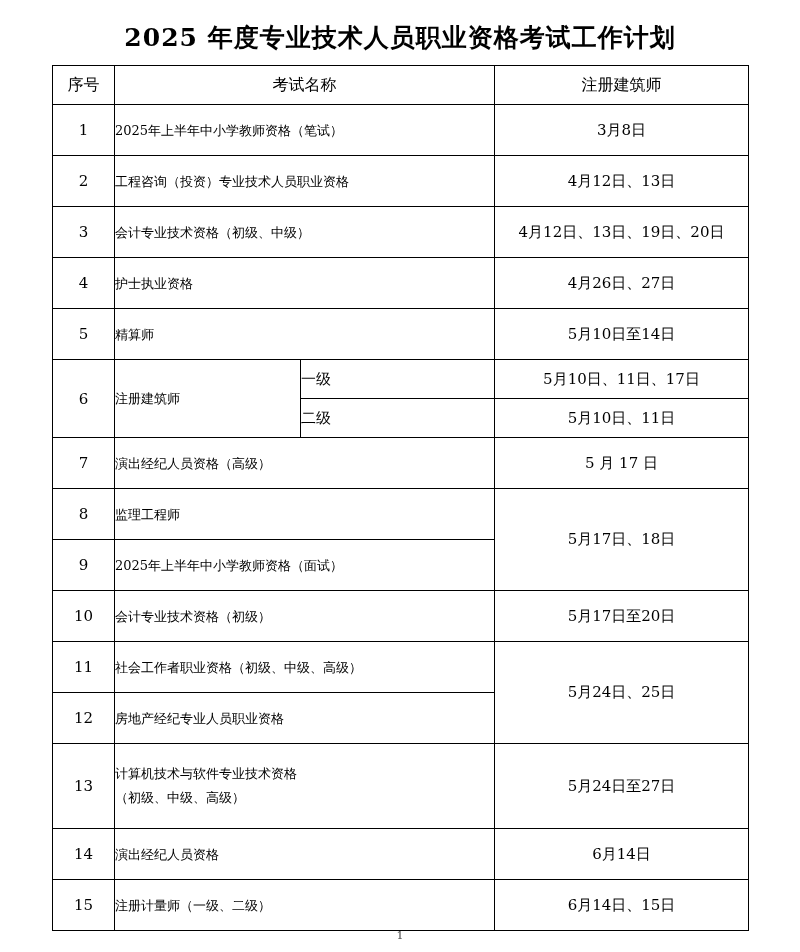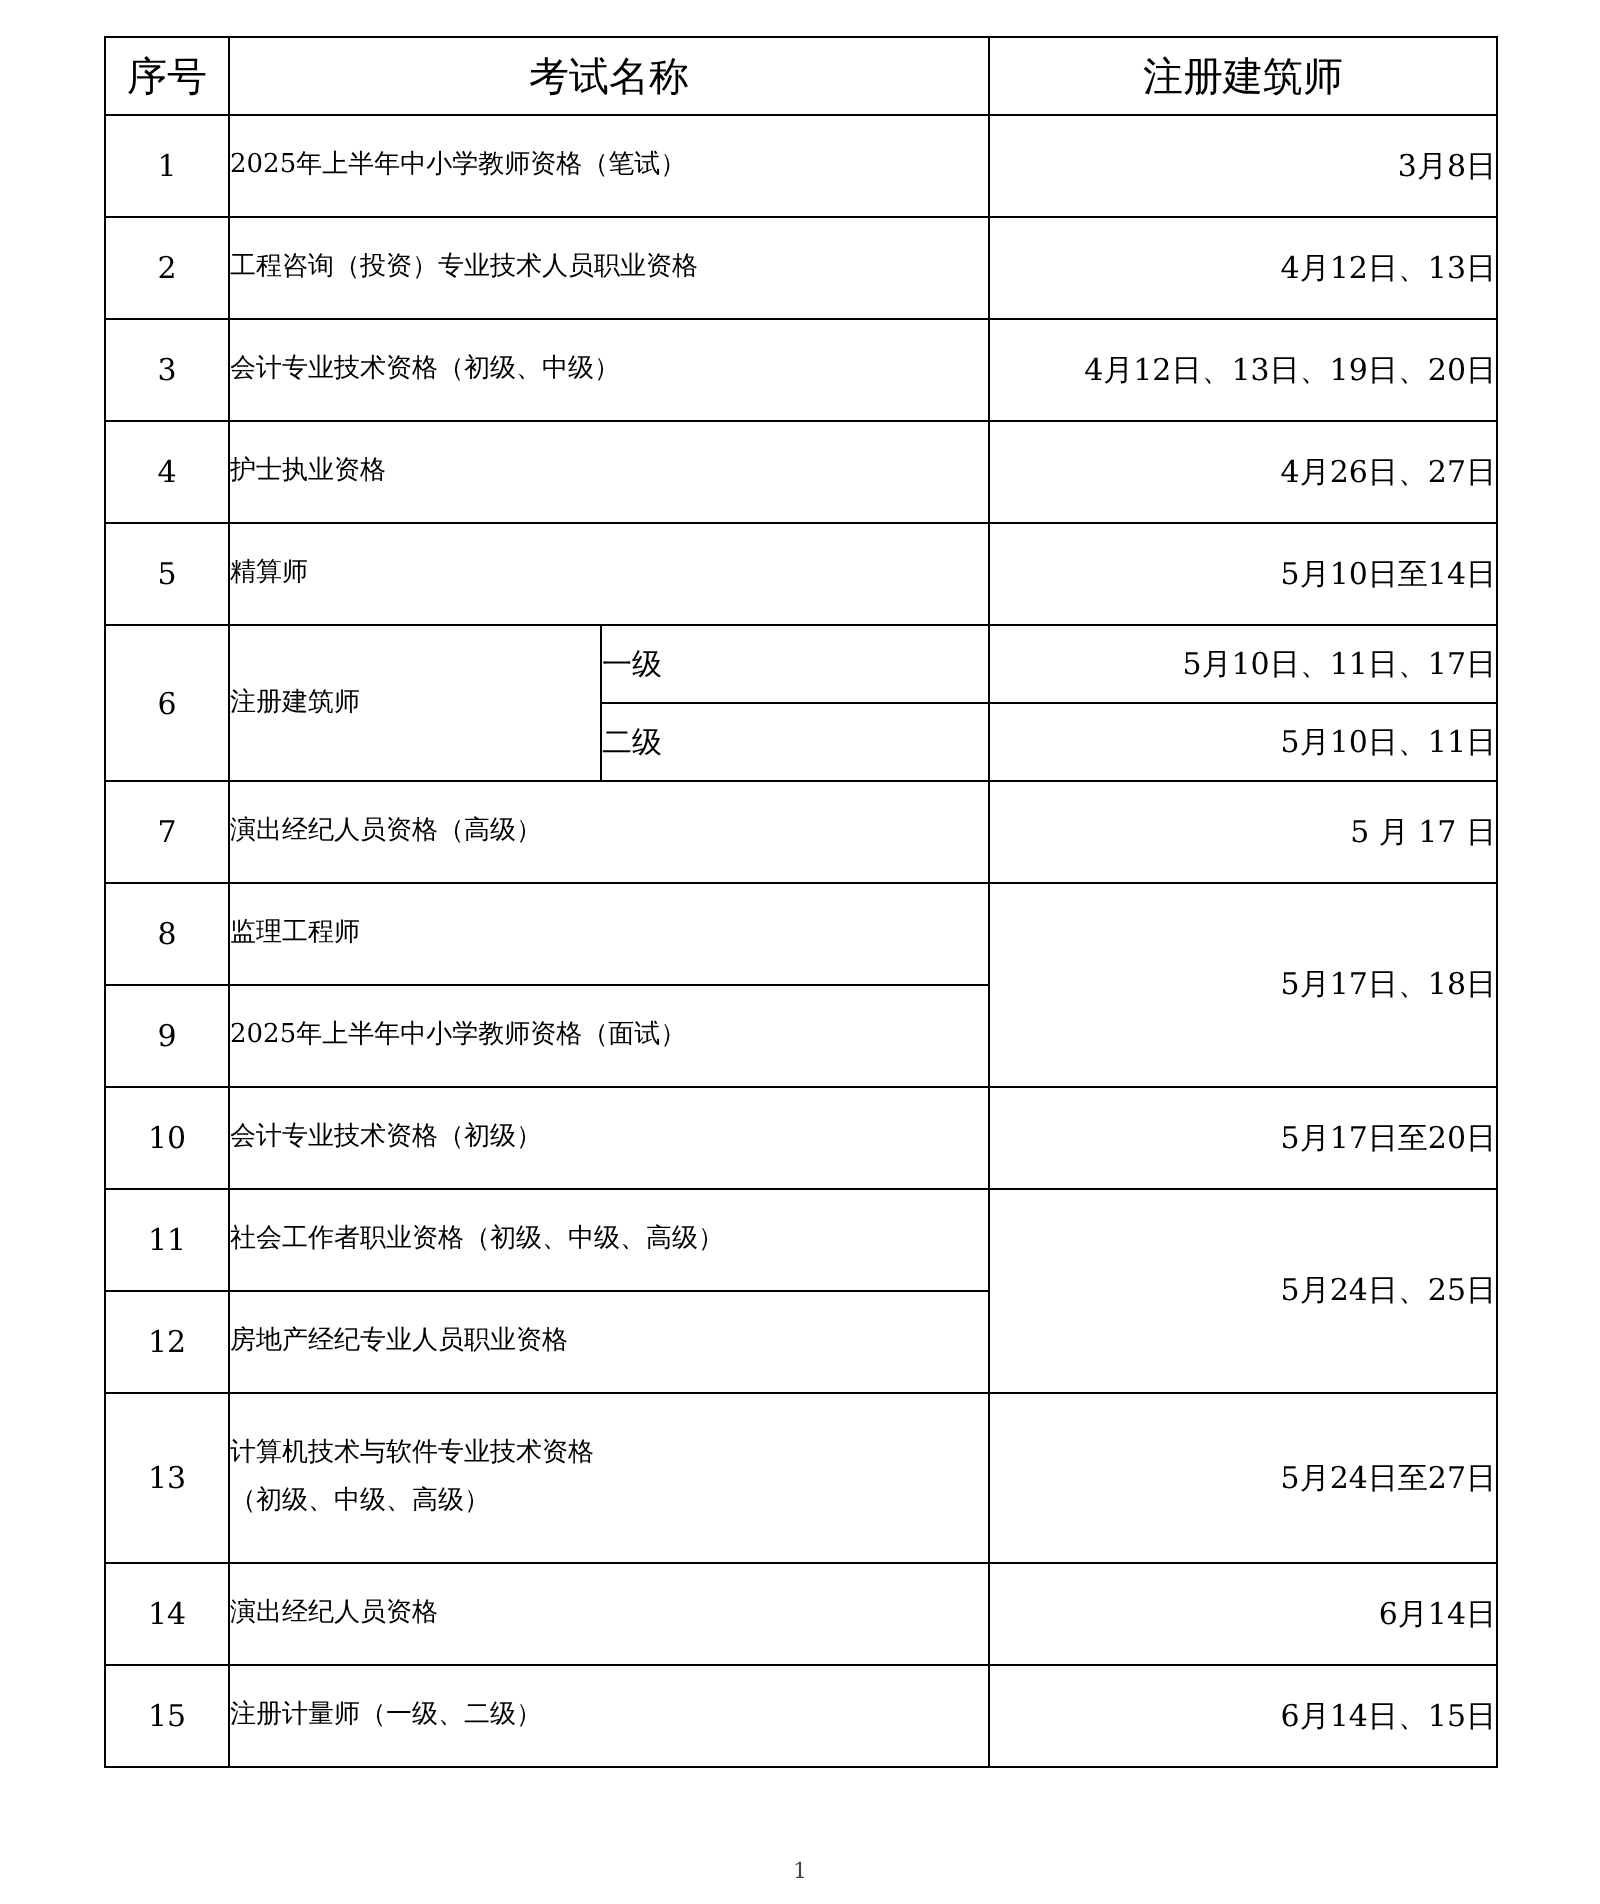--- a/index.html
+++ b/index.html
@@ -39,21 +39,21 @@
   }
   table.schedule td, table.schedule th {
     border: 1px solid #000000;
     padding: 0;
     font-weight: normal;
     vertical-align: middle;
   }
   .hdr td {
     text-align: center;
     height: 38px;
-    font-size: 20px;
+    font-size: 16px;
   }
   .col-no   { width: 62px; }
   .col-date { width: 254px; }
 
   .cell-no {
     text-align: center;
     font-size: 15px;
     font-family: "DejaVu Serif", "Liberation Serif", serif;
   }
   .cell-name {
@@ -61,21 +61,21 @@
     padding-left: 12px;
     font-size: 13px;
     line-height: 1.5;
   }
   .cell-sub {
     text-align: left;
     padding-left: 14px;
     font-size: 15px;
   }
   .cell-date {
-    text-align: right;
+    text-align: center;
     padding-left: 10px;
     font-size: 15px;
   }
   .r-tall td { height: 50px; }
   .r-split td { height: 38px; margin-left: 24px; }
   .r-two td { height: 84px; }
   .two-line {
     line-height: 1.85;
   }
   .page-num {
@@ -87,20 +87,21 @@
     font-size: 11px;
     color: #444;
     font-family: "DejaVu Serif", "Liberation Serif", serif;
   }
 </style>
 </head>
 <body>
 
 <div class="page">
 
+  <div class="doc-title">2025 年度专业技术人员职业资格考试工作计划</div>
 
   <table class="schedule">
     <colgroup>
       <col class="col-no">
       <col style="width:186px">
       <col style="width:194px">
       <col class="col-date">
     </colgroup>
     <tbody>
       <tr class="hdr">

